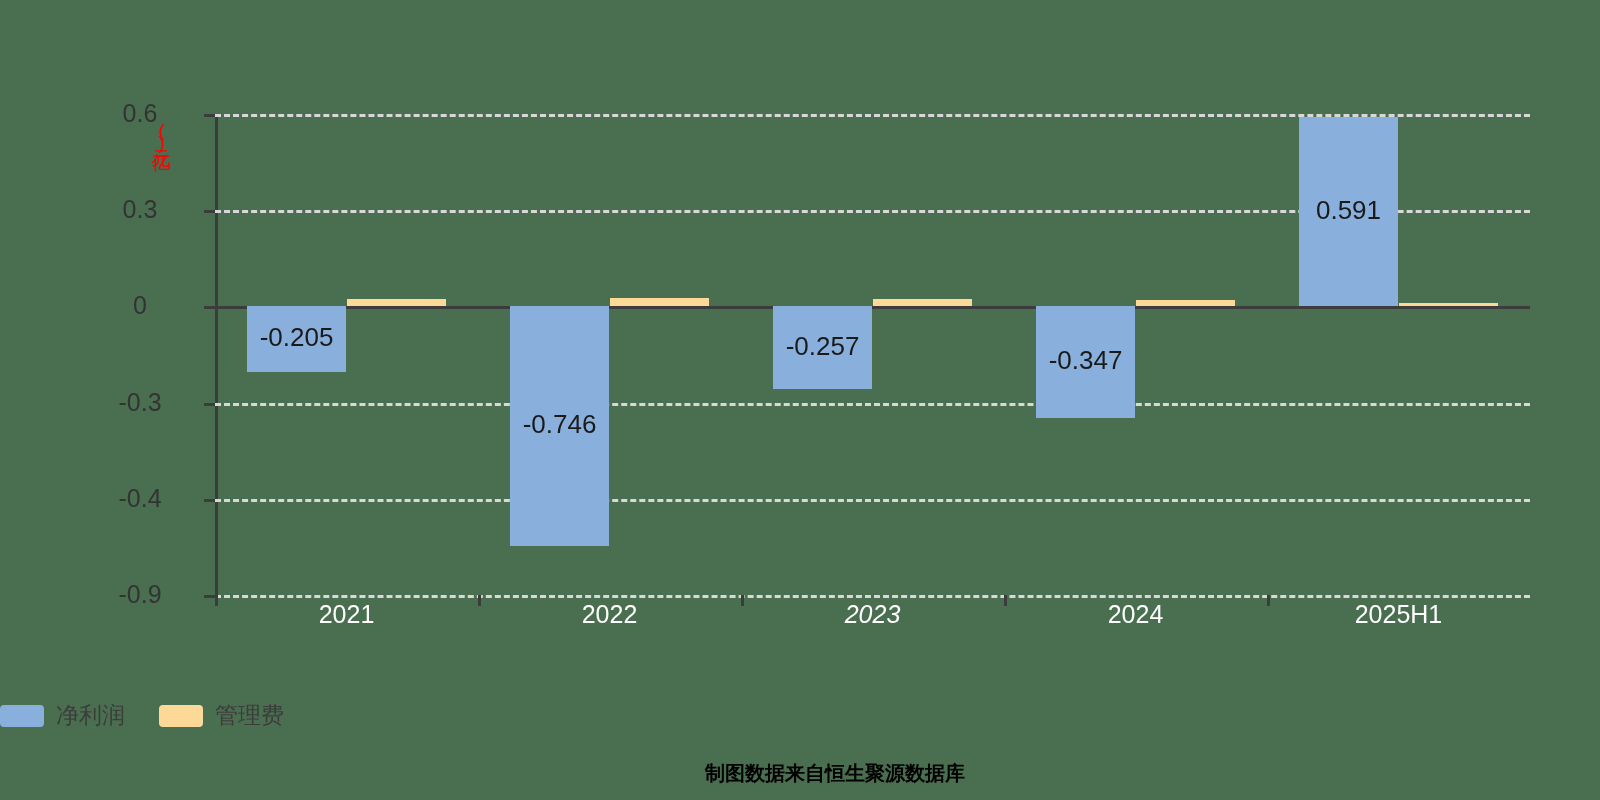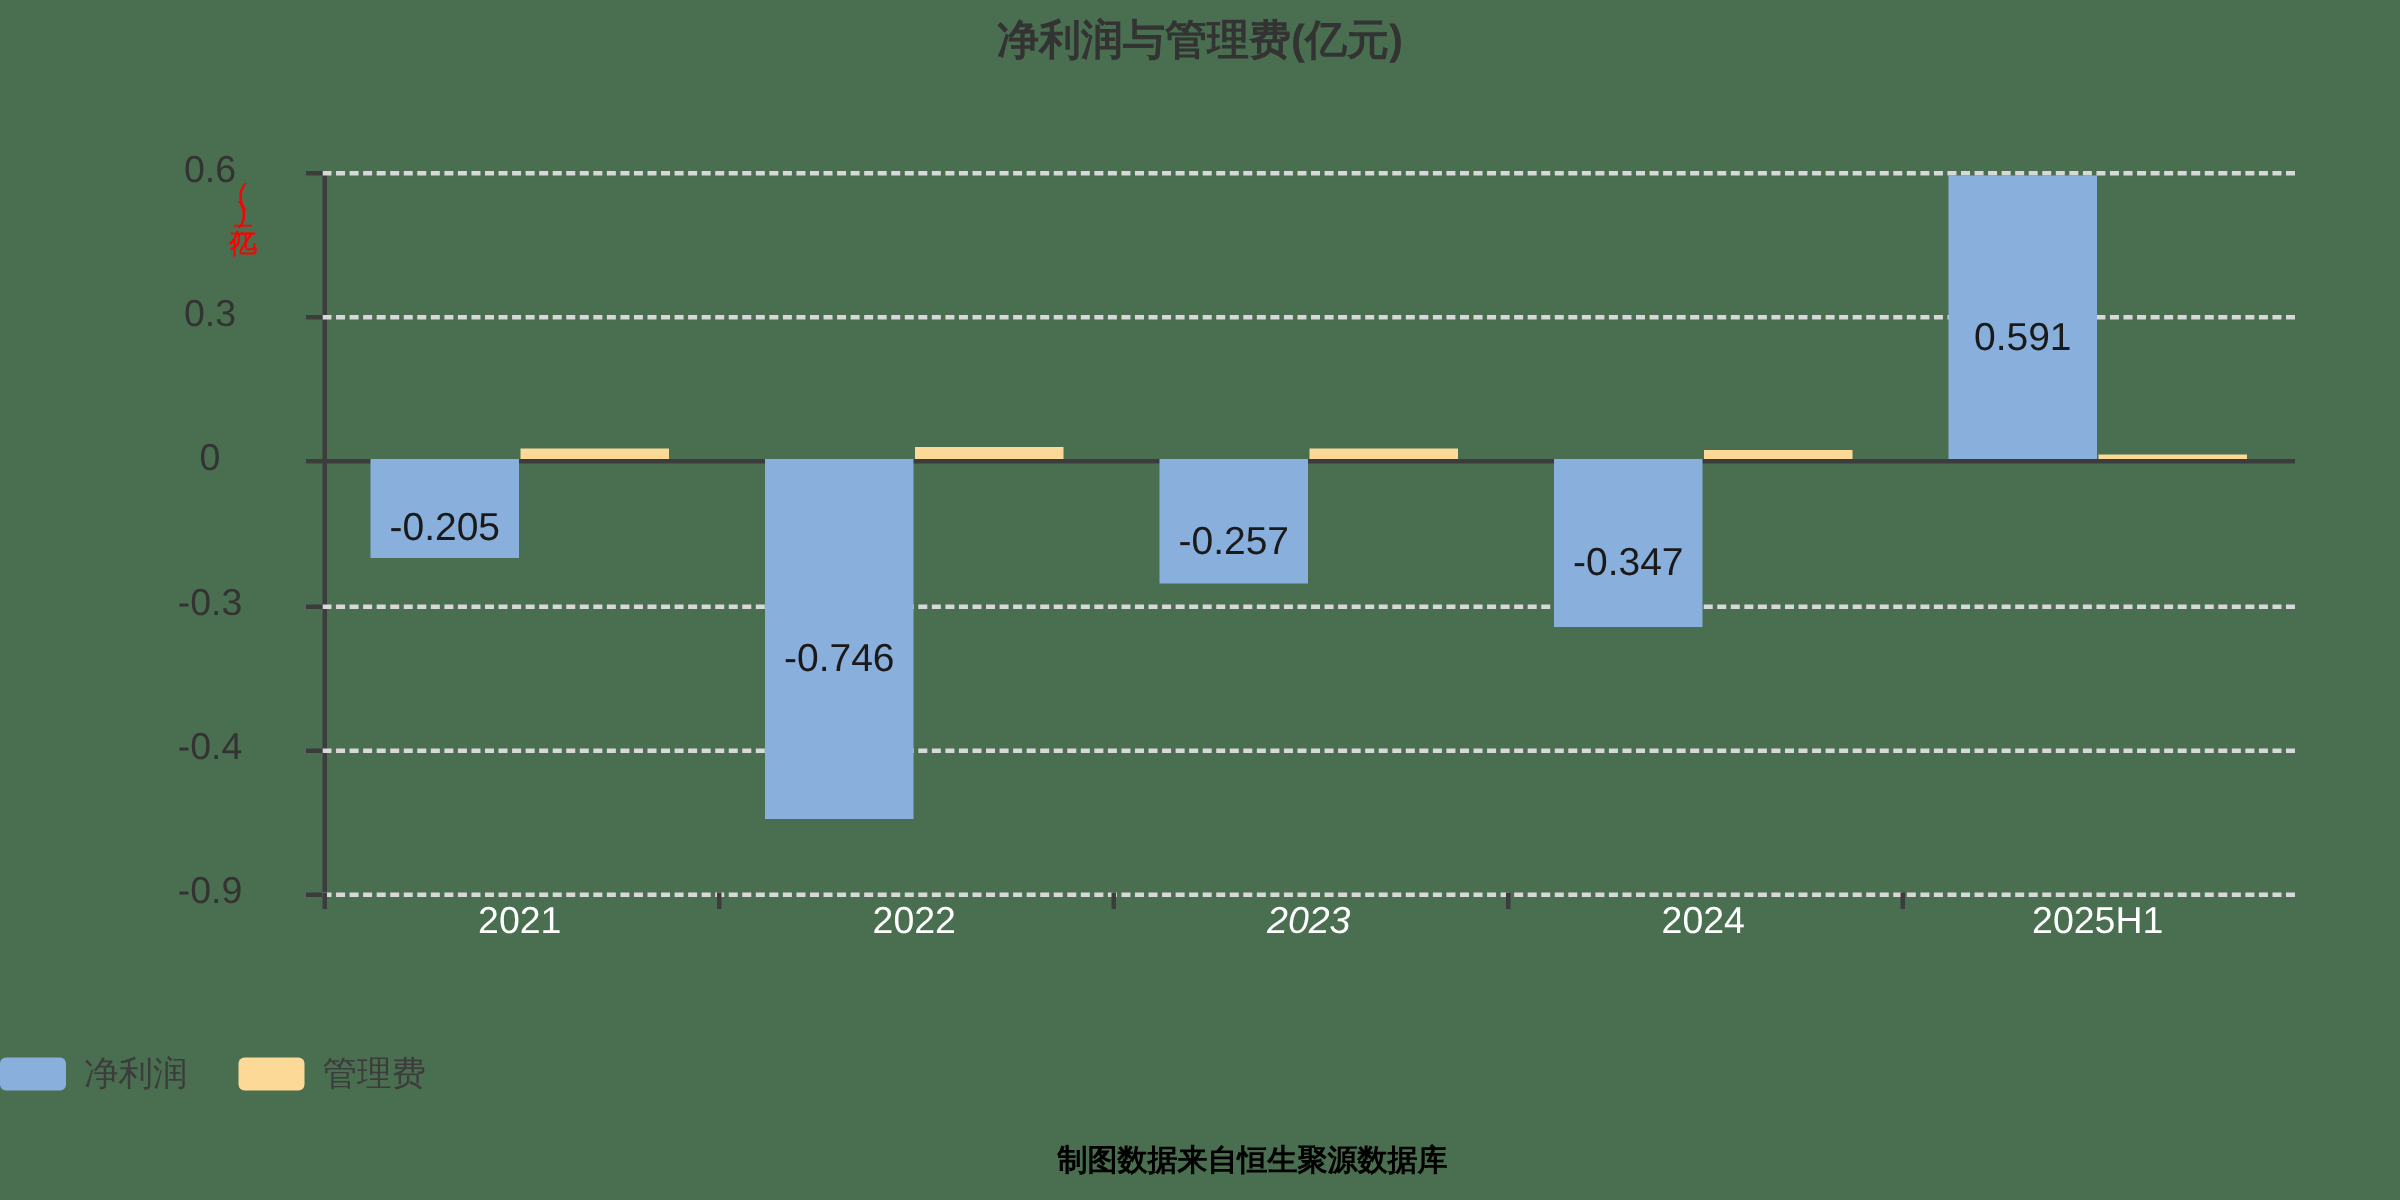--- a/index.html
+++ b/index.html
@@ -94,21 +94,20 @@
   .bar {
     position: absolute;
   }
   .bar-label {
     position: absolute;
     width: 200px;
     text-align: center;
     font-size: 26px;
     color: #1a1a1a;
     white-space: nowrap;
-    margin-top: 14px;
   }
   .legend {
     position: absolute;
     top: 700px;
     left: 0;
     width: 1600px;
     display: flex;
     align-items: center;
     gap: 34px;
   }
@@ -135,21 +134,20 @@
     font-size: 20px;
     color: #d9952a;
     font-weight: bold;
   }
 </style>
 </head>
 <body style="background: rgb(74, 111, 80);">
 
 <div id="chart-root">
 
-  <div class="chart-title">净利润与管理费(亿元)</div>
 
   <div class="y-axis-title" style="color: rgb(255, 0, 0);">(亿元)</div>
 
   <div class="axis-vline"></div>
 
   <div id="gridlines">
       <div class="gridline" style="position: absolute; left: 215px; top: 114px; width: 1315px;"></div>
       <div class="gridline" style="position: absolute; left: 215px; top: 210.2px; width: 1315px;"></div>
       <div class="gridline zero" style="position: absolute; left: 215px; top: 306.4px; width: 1315px;"></div>
       <div class="gridline" style="position: absolute; left: 215px; top: 402.6px; width: 1315px;"></div>

